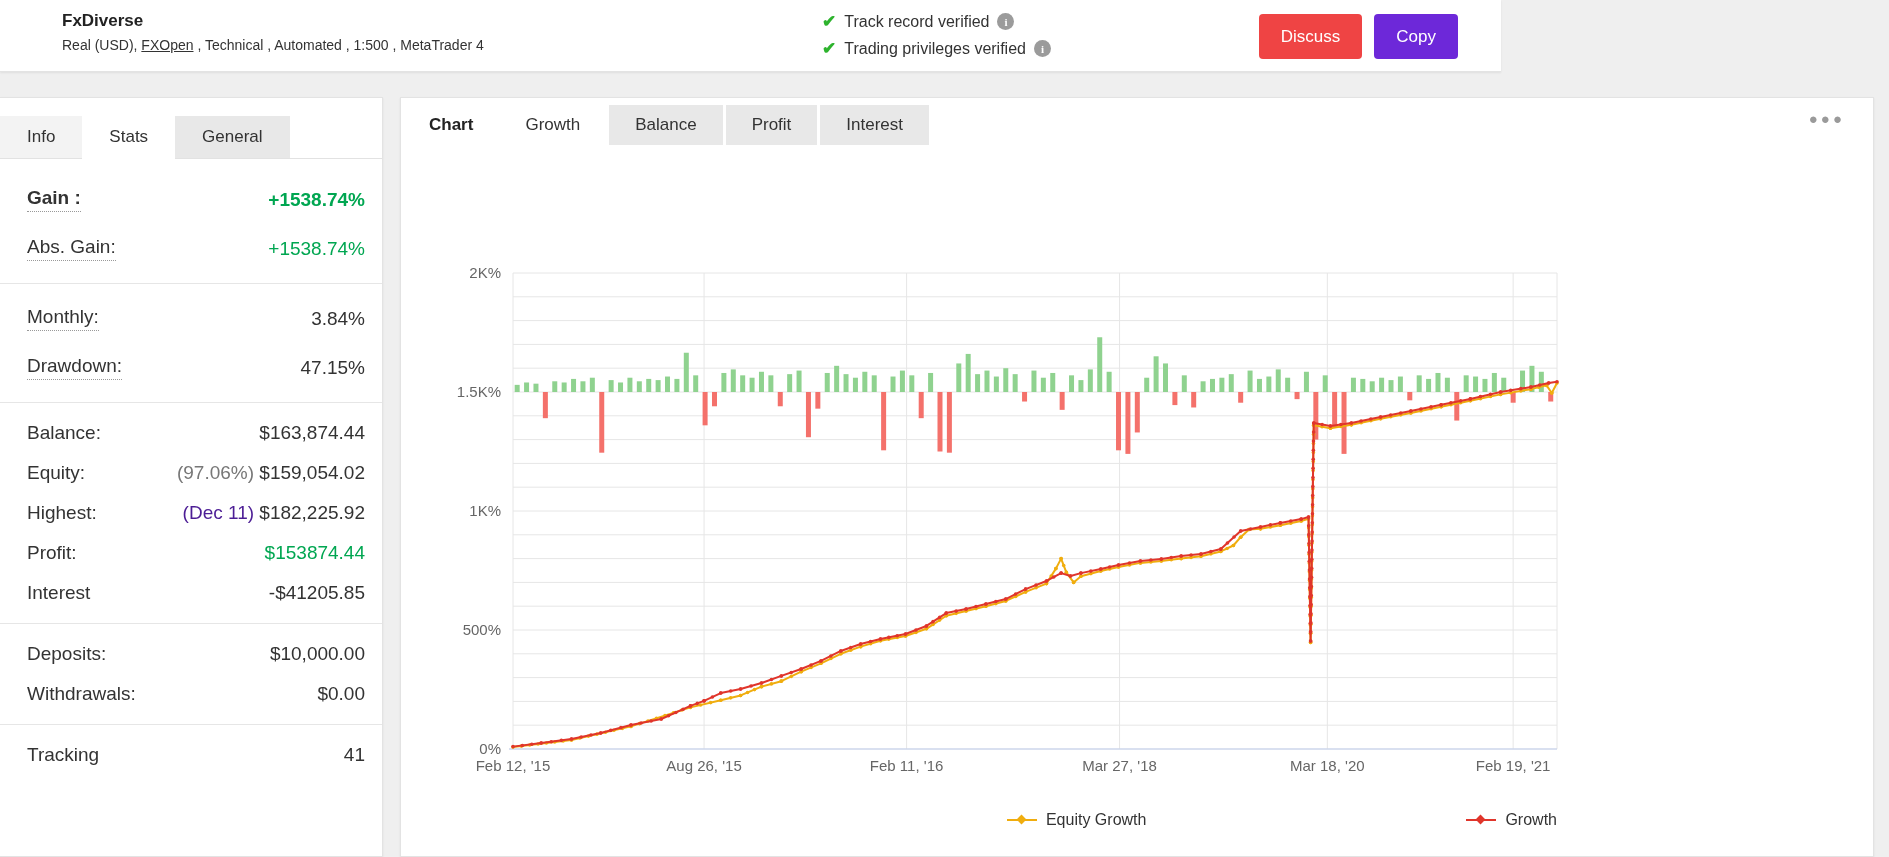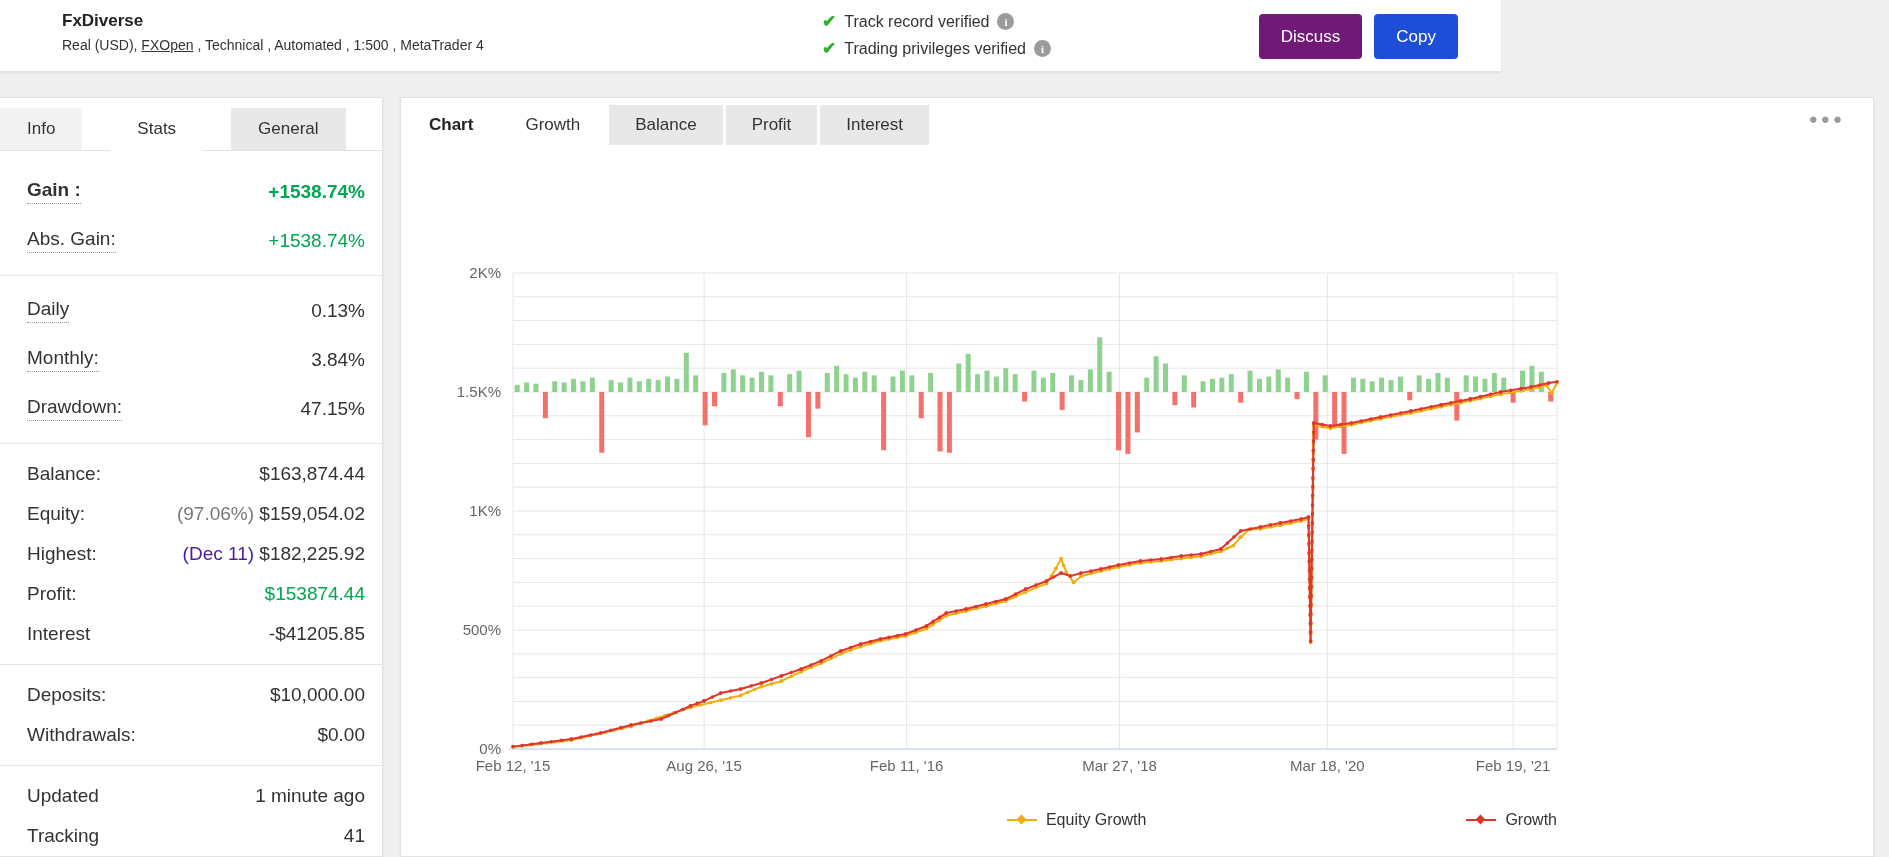--- a/index.html
+++ b/index.html
@@ -14,26 +14,26 @@
   .htitle{position:absolute;left:62px;top:11px;font-size:17px;font-weight:bold;color:#222;}
   .hsub{position:absolute;left:62px;top:37px;font-size:14px;color:#333;}
   .hsub a{color:#333;text-decoration:underline;cursor:pointer;}
   .verify{position:absolute;left:822px;top:8px;font-size:16px;}
   .vrow{display:flex;align-items:center;height:27px;}
   .vcheck{color:#2db32d;font-size:17px;font-weight:bold;margin-right:8px;}
   .vinfo{display:inline-flex;align-items:center;justify-content:center;width:17px;height:17px;border-radius:50%;
          background:#9b9b9b;color:#fff;font-size:11px;font-weight:bold;margin-left:8px;font-family:"Liberation Serif",serif;cursor:pointer;}
   .hbtns{position:absolute;right:43px;top:14px;display:flex;gap:12px;}
   .btn{border:none;border-radius:4px;color:#fff;font-size:17px;padding:0 22px;height:45px;cursor:pointer;font-family:inherit;}
-  .btn.discuss{background:#701a75;}
-  .btn.copy{background:#1d4ed8;}
+  .btn.discuss{background:#ef4444;}
+  .btn.copy{background:#6d28d9;}
 
   
   .sidebar{left:0;top:97px;width:383px;height:760px;border-left:none;}
-  .stabs{display:flex;border-bottom:1px solid #e2e2e2;padding-top:10px;gap:28px;}
+  .stabs{display:flex;border-bottom:1px solid #e2e2e2;padding-top:18px;}
   .stab{height:42px;line-height:42px;padding:0 27px;font-size:17px;color:#333;cursor:pointer;}
   .stab.info{background:#f3f3f3;}
   .stab.general{background:#e8e8e8;}
   .stab.active{background:#fff;font-weight:normal;border-bottom:1px solid #fff;margin-bottom:-1px;}
   .sbody{padding:16px 0 0 0;}
   .srow{display:flex;justify-content:space-between;align-items:center;padding:9px 17px 9px 27px;font-size:19px;}
   .sec12 .srow{padding-top:12px;padding-bottom:12px;}
   .sdiv{border-top:1px solid #e6e6e6;margin:10px 0;}
   .slabel{color:#333;}
   .dotted{border-bottom:1px dotted #999;padding-bottom:2px;cursor:help;}
@@ -96,24 +96,20 @@
         <span class="sval green big">+1538.74%</span>
       </div>
       <div class="srow">
         <span class="slabel dotted">Abs. Gain:</span>
         <span class="sval green">+1538.74%</span>
       </div>
     </div>
     <div class="sdiv"></div>
     <div class="sec12">
       <div class="srow">
-        <span class="slabel dotted">Daily</span>
-        <span class="sval">0.13%</span>
-      </div>
-      <div class="srow">
         <span class="slabel dotted">Monthly:</span>
         <span class="sval">3.84%</span>
       </div>
       <div class="srow">
         <span class="slabel dotted">Drawdown:</span>
         <span class="sval">47.15%</span>
       </div>
     </div>
     <div class="sdiv"></div>
     <div>
@@ -144,24 +140,20 @@
         <span class="slabel">Deposits:</span>
         <span class="sval">$10,000.00</span>
       </div>
       <div class="srow">
         <span class="slabel">Withdrawals:</span>
         <span class="sval">$0.00</span>
       </div>
     </div>
     <div class="sdiv"></div>
     <div>
-      <div class="srow">
-        <span class="slabel">Updated</span>
-        <span class="sval">1 minute ago</span>
-      </div>
       <div class="srow">
         <span class="slabel">Tracking</span>
         <span class="sval">41</span>
       </div>
     </div>
   </div>
 </div>
 
 <div class="card chartcard">
   <div class="ctabs">

